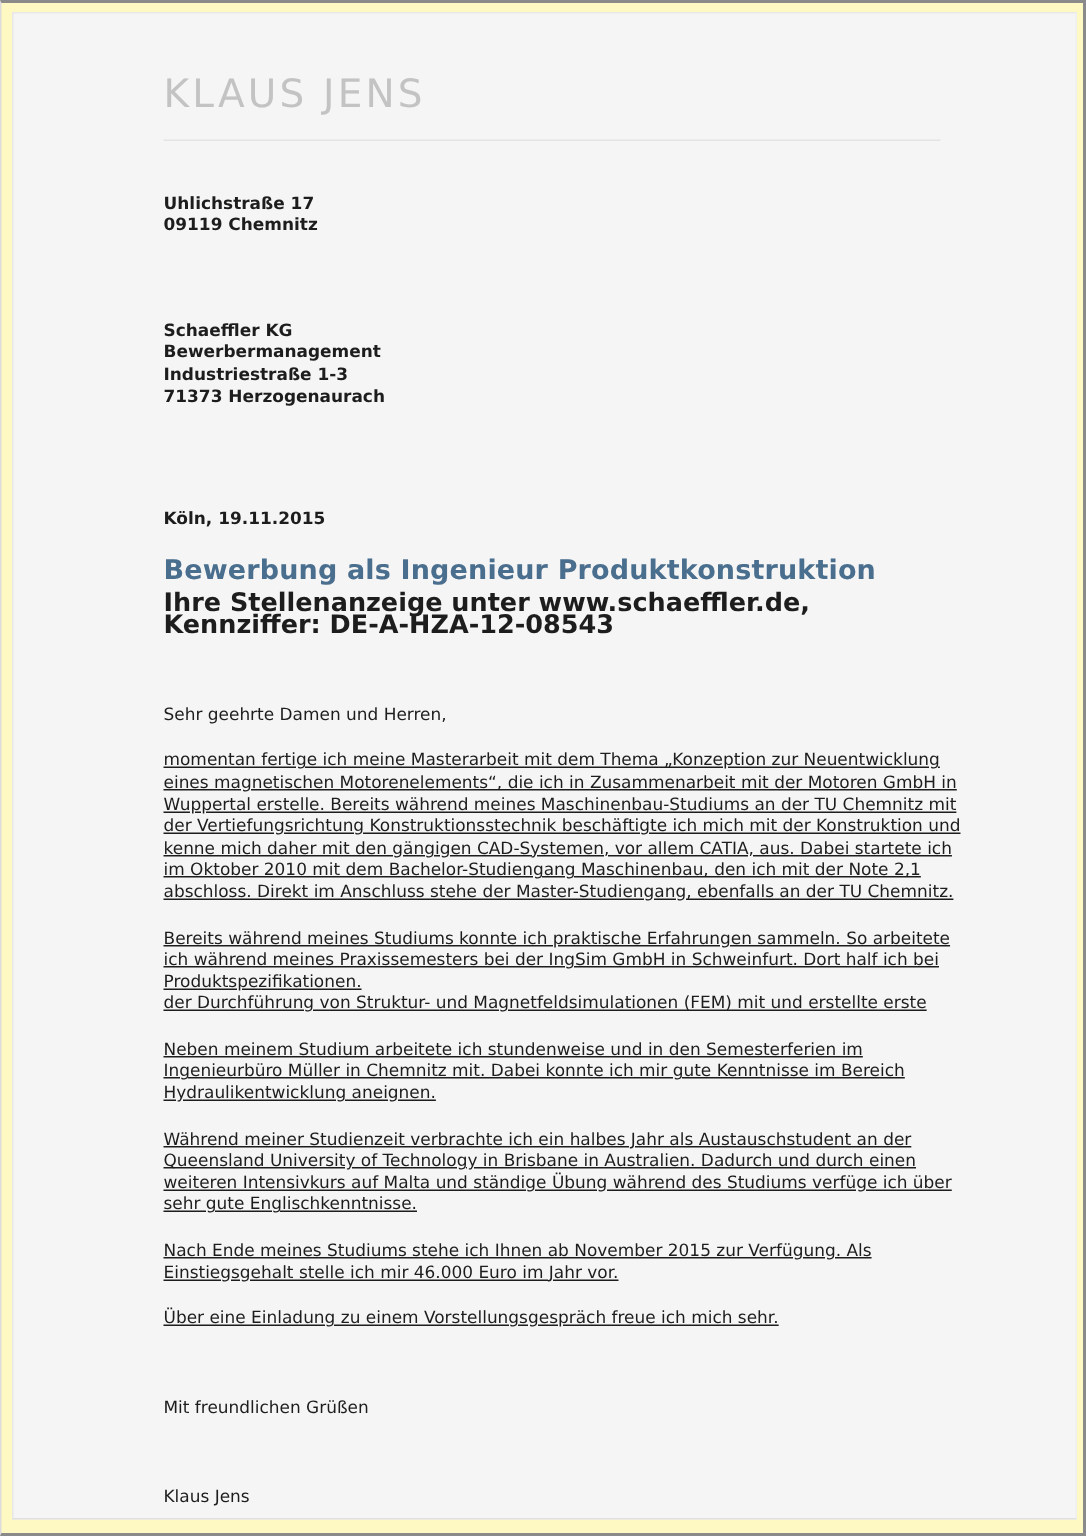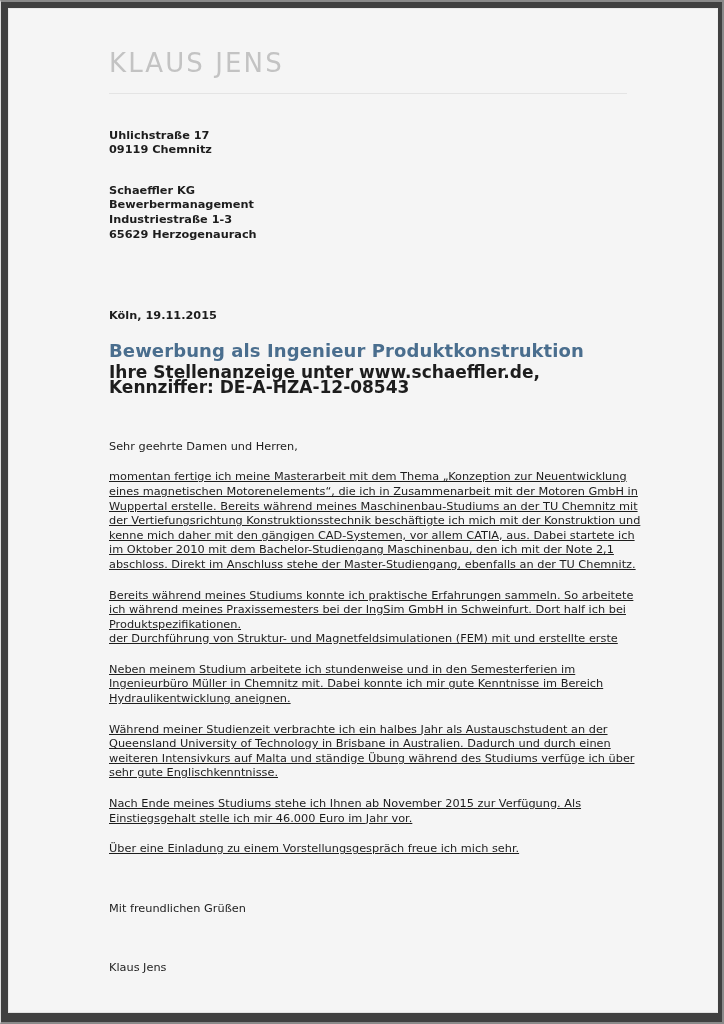--- a/index.html
+++ b/index.html
@@ -14,21 +14,21 @@
     overflow: hidden;
     font-family: "DejaVu Sans", "Liberation Sans", sans-serif;
   }
 
   
   #page-frame {
     position: relative;
     box-sizing: border-box;
     width: 724px;
     height: 1024px;
-    background: #404040;
+    background: #fef9c3;
     border-top: 2px solid #8a8a8a;
     border-left: 1px solid #dcdcdc;
     border-right: 2px solid #8a8a8a;
     border-bottom: 2px solid #8a8a8a;
   }
 
   
   #sheet {
     position: absolute;
     left: 7px;
@@ -72,21 +72,21 @@
   
   .block {
     padding-left: 4px;
     color: #1d1d1d;
     font-size: 11.3px;
     line-height: 14.6px;
   }
   .block .line { white-space: pre; }
 
   .addr-sender { margin-top: 35px; font-weight: 700; }
-  .addr-recipient { margin-top: 26px; font-weight: 700; }
+  .addr-recipient { margin-top: 56px; font-weight: 700; }
 
   .date-line { margin-top: 67px; font-weight: 700; }
 
   .subject {
     margin-top: 19px;
     font-size: 18px;
     font-weight: 700;
     color: #4a6e8e;
     letter-spacing: 0.1px;
     line-height: 16px;
@@ -121,21 +121,21 @@
 
       <div class="block addr-sender">
           <div class="line">Uhlichstraße 17</div>
           <div class="line">09119 Chemnitz</div>
         </div>
 
       <div class="block addr-recipient">
           <div class="line">Schaeffler KG</div>
           <div class="line">Bewerbermanagement</div>
           <div class="line">Industriestraße 1-3</div>
-          <div class="line">65629 Herzogenaurach</div>
+          <div class="line">71373 Herzogenaurach</div>
         </div>
 
       <div class="block date-line">Köln, 19.11.2015</div>
 
       <div class="block subject">Bewerbung als Ingenieur Produktkonstruktion</div>
       <div class="block reference">Ihre Stellenanzeige unter www.schaeffler.de, Kennziffer: DE-A-HZA-12-08543</div>
 
       <div class="block salutation">Sehr geehrte Damen und Herren,</div>
 
       <div id="body-paragraphs">

